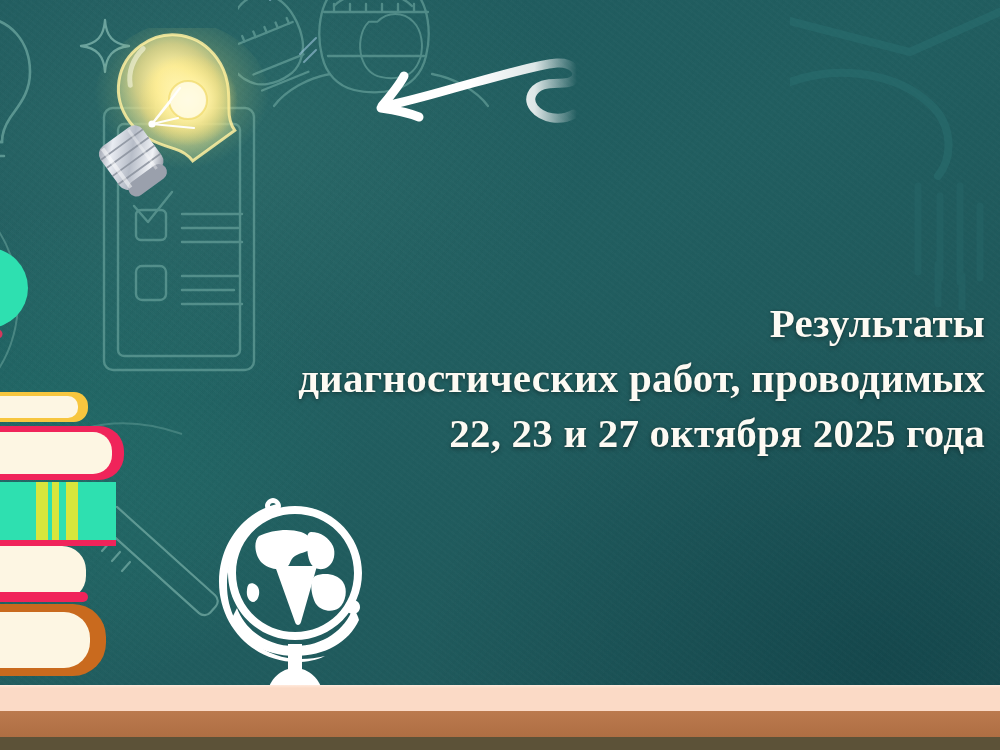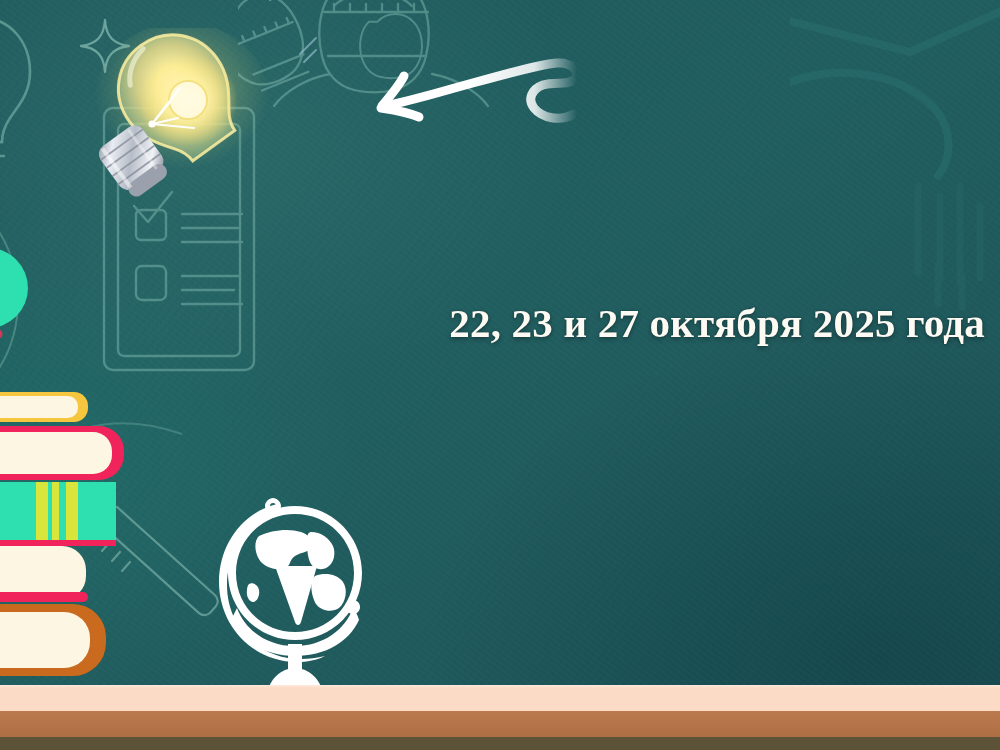--- a/index.html
+++ b/index.html
@@ -286,16 +286,18 @@
     </g>
   </svg>
 
   <div class="shelf">
     <div class="shelf-top"></div>
     <div class="shelf-mid"></div>
     <div class="shelf-bot"></div>
   </div>
 
   <div class="title-block">
+    <span class="title-line">Результаты</span>
+    <span class="title-line">диагностических работ, проводимых</span>
     <span class="title-line">22, 23 и 27 октября 2025 года</span>
   </div>
 
 </div>
 
 </body></html>

